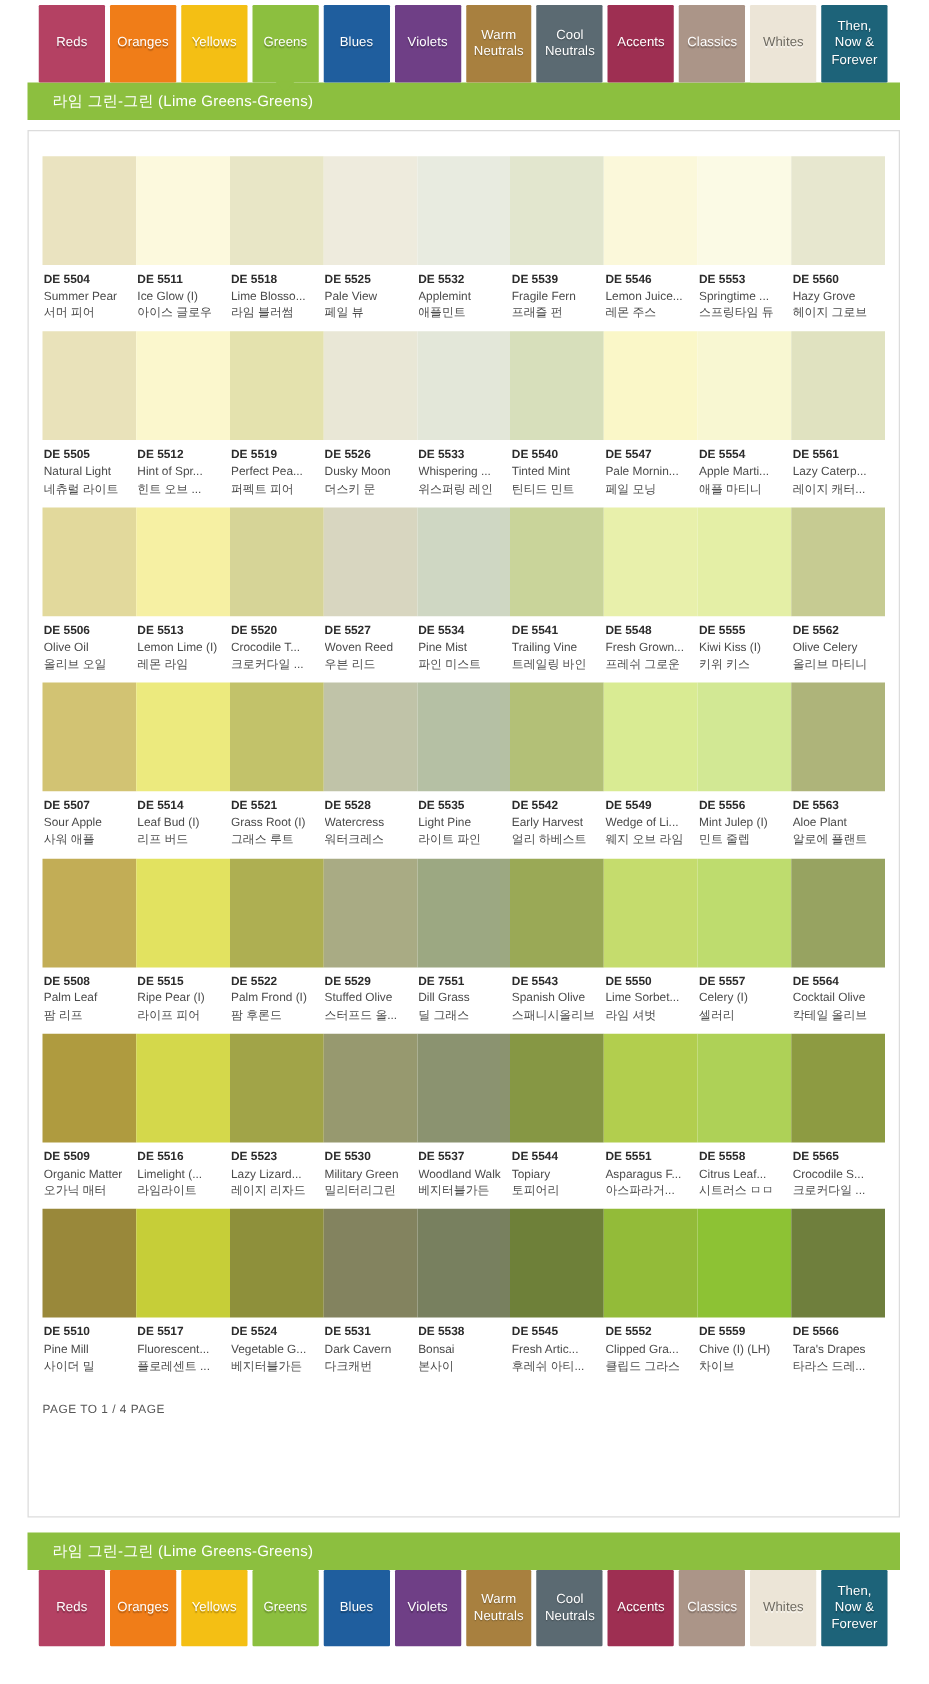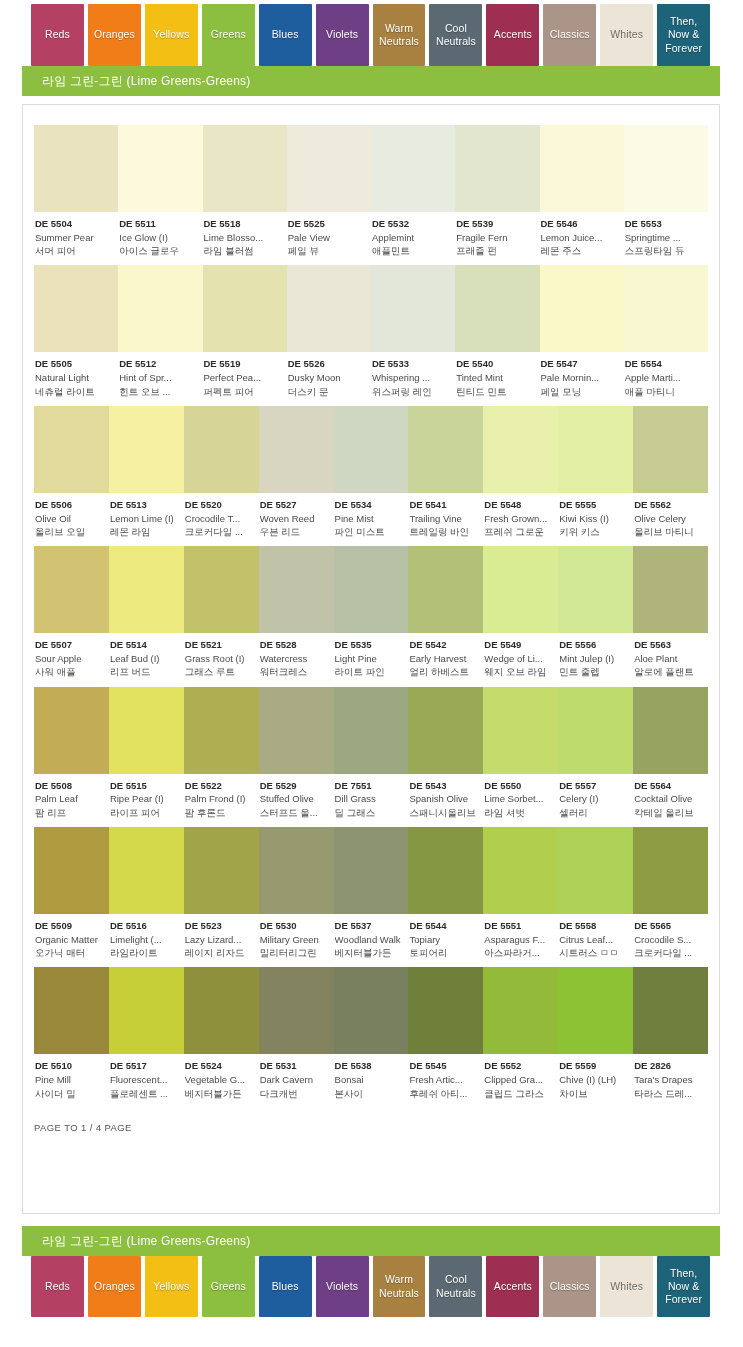--- a/index.html
+++ b/index.html
@@ -228,20 +228,28 @@
             </div>
           </div>
           <div class="cell">
             <div class="chip" style="background: rgb(251, 250, 229);"></div>
             <div class="meta">
               <div class="code">DE 5553</div>
               <div class="name-en">Springtime ...</div>
               <div class="name-ko">스프링타임 듀</div>
             </div>
           </div>
+          <div class="cell">
+            <div class="chip" style="background: rgb(231, 231, 207);"></div>
+            <div class="meta">
+              <div class="code">DE 5560</div>
+              <div class="name-en">Hazy Grove</div>
+              <div class="name-ko">헤이지 그로브</div>
+            </div>
+          </div>
         </div>
         <div class="grid-row">
           <div class="cell">
             <div class="chip" style="background: rgb(233, 226, 186);"></div>
             <div class="meta">
               <div class="code">DE 5505</div>
               <div class="name-en">Natural Light</div>
               <div class="name-ko">네츄럴 라이트</div>
             </div>
           </div>
@@ -294,20 +302,28 @@
             </div>
           </div>
           <div class="cell">
             <div class="chip" style="background: rgb(248, 247, 210);"></div>
             <div class="meta">
               <div class="code">DE 5554</div>
               <div class="name-en">Apple Marti...</div>
               <div class="name-ko">애플 마티니</div>
             </div>
           </div>
+          <div class="cell">
+            <div class="chip" style="background: rgb(224, 226, 192);"></div>
+            <div class="meta">
+              <div class="code">DE 5561</div>
+              <div class="name-en">Lazy Caterp...</div>
+              <div class="name-ko">레이지 캐터...</div>
+            </div>
+          </div>
         </div>
         <div class="grid-row">
           <div class="cell">
             <div class="chip" style="background: rgb(226, 217, 156);"></div>
             <div class="meta">
               <div class="code">DE 5506</div>
               <div class="name-en">Olive Oil</div>
               <div class="name-ko">올리브 오일</div>
             </div>
           </div>
@@ -659,21 +675,21 @@
             <div class="chip" style="background: rgb(141, 194, 52);"></div>
             <div class="meta">
               <div class="code">DE 5559</div>
               <div class="name-en">Chive (I) (LH)</div>
               <div class="name-ko">차이브</div>
             </div>
           </div>
           <div class="cell">
             <div class="chip" style="background: rgb(111, 127, 61);"></div>
             <div class="meta">
-              <div class="code">DE 2826</div>
+              <div class="code">DE 5566</div>
               <div class="name-en">Tara's Drapes</div>
               <div class="name-ko">타라스 드레...</div>
             </div>
           </div>
         </div>
       </div>
     <div class="pager">PAGE TO 1 / 4 PAGE</div>
   </div>
 
   <div class="title-band lower" style="margin-top:12px;">

